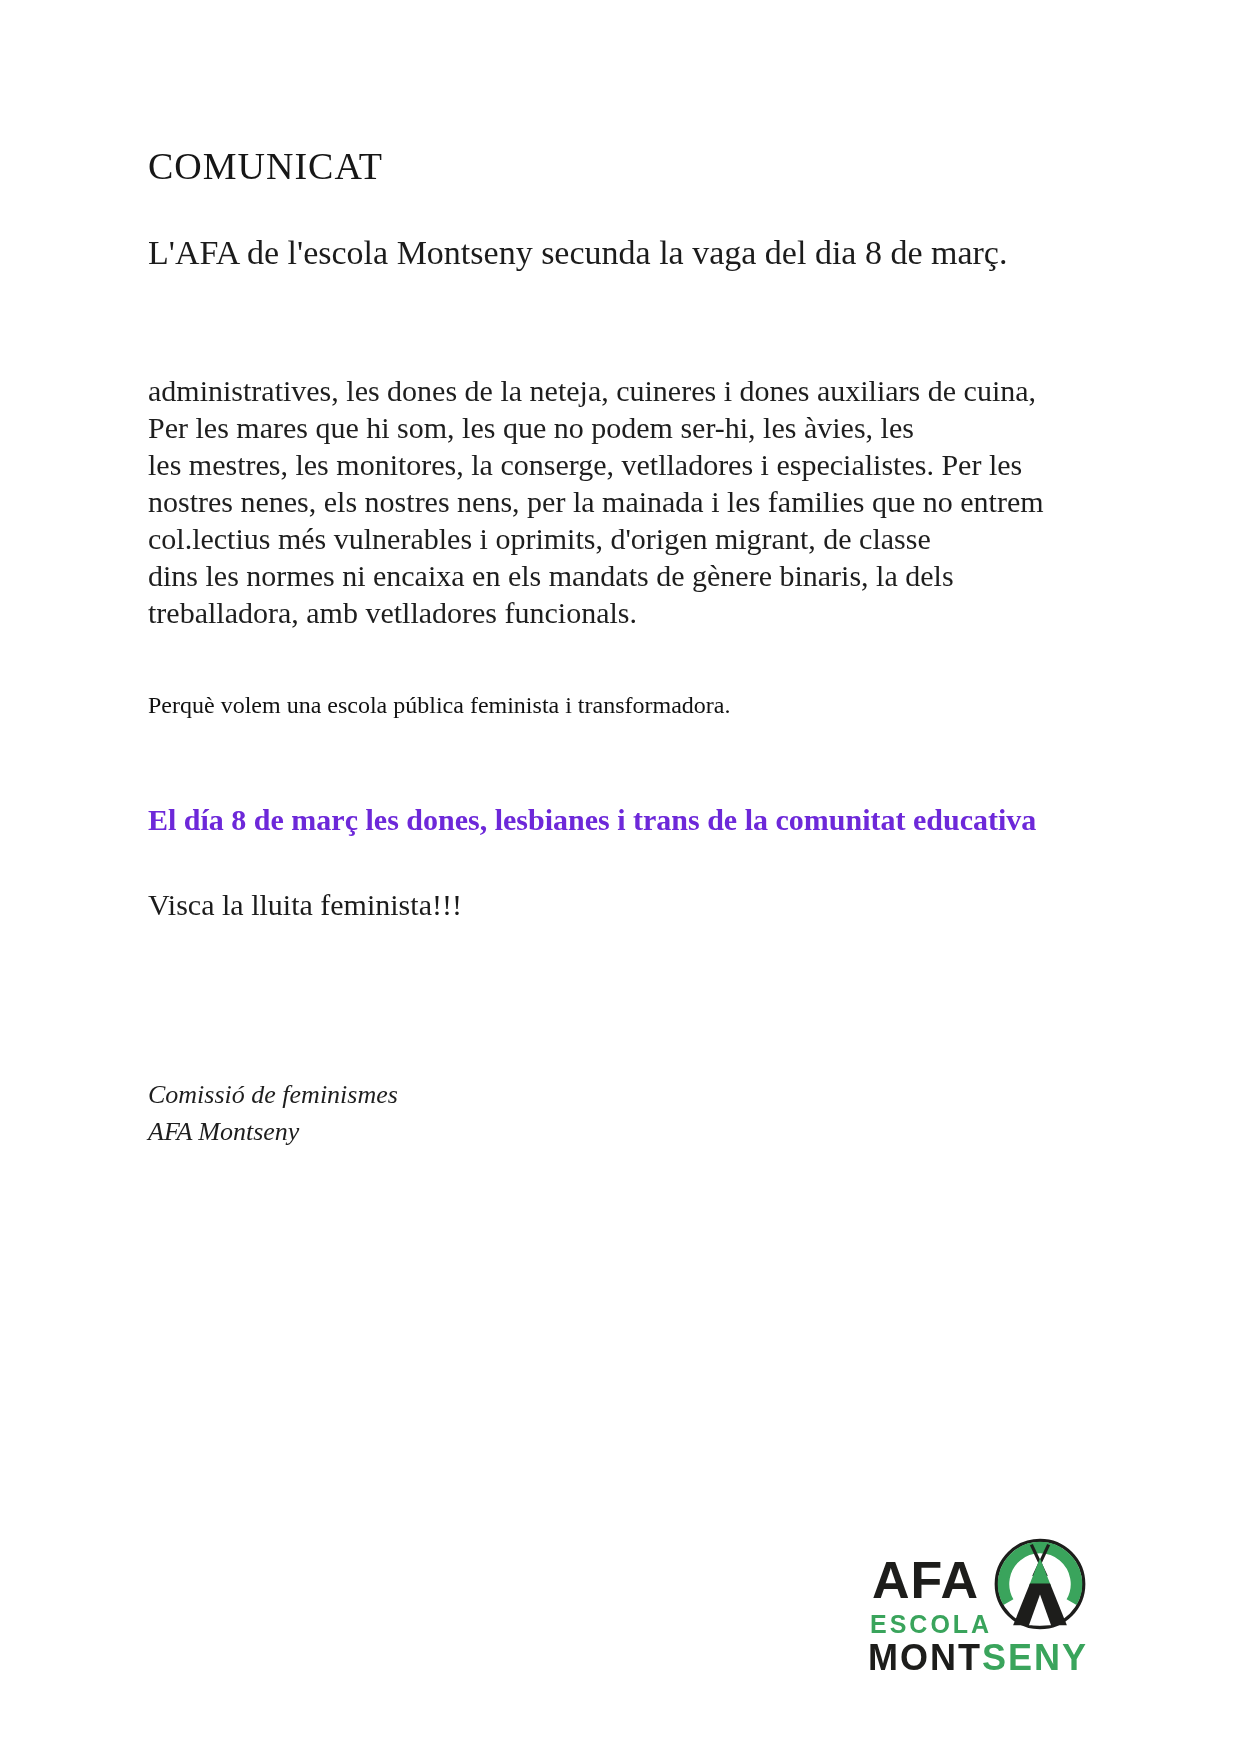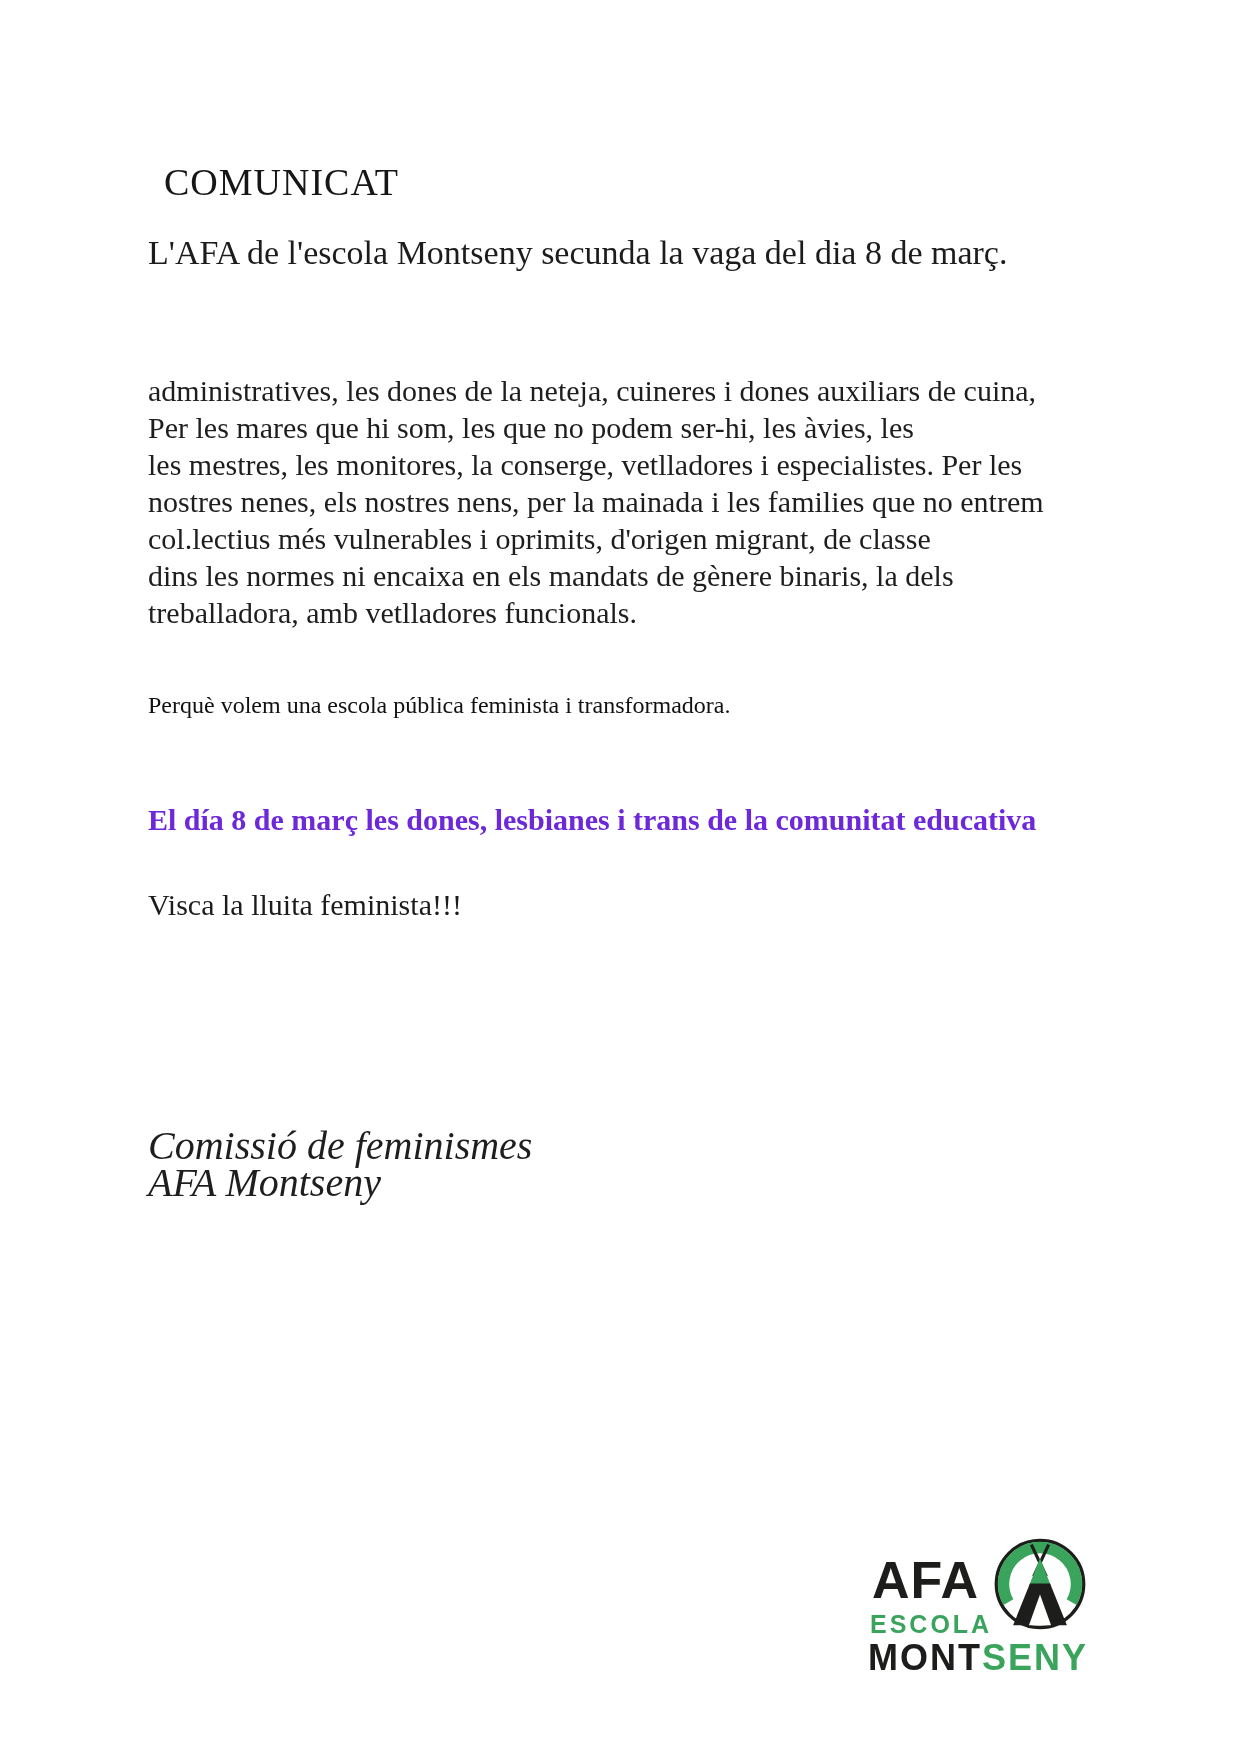--- a/index.html
+++ b/index.html
@@ -12,21 +12,21 @@
     width:1239px;
     height:1754px;
     background:#ffffff;
     font-family:"Liberation Serif","DejaVu Serif",serif;
     color:#1c1c1c;
     overflow:hidden;
   }
   .title{
     position:absolute;
     left:148px; top:144px;
-    margin:16px;
+    margin:0;
     font-size:38px;
     font-weight:400;
     letter-spacing:1px;
     color:#161616;
   }
   .subtitle{
     position:absolute;
     left:148px; top:234px;
     margin:0;
     font-size:34px;
@@ -61,22 +61,22 @@
   .cheer{
     position:absolute;
     left:148px; top:888px;
     margin:0;
     font-size:30px;
     font-weight:400;
     text-align:right;
   }
   .signature{
     position:absolute;
-    left:148px; top:1127px;
-    font-size:40px;
+    left:148px; top:1076px;
+    font-size:26px;
     font-style:italic;
     line-height:37px;
     color:#1e1e1e;
   }
   
   .logo{
     position:absolute;
     left:866px; top:1536px;
     width:224px; height:142px;
     font-family:"Liberation Sans","DejaVu Sans",sans-serif;

